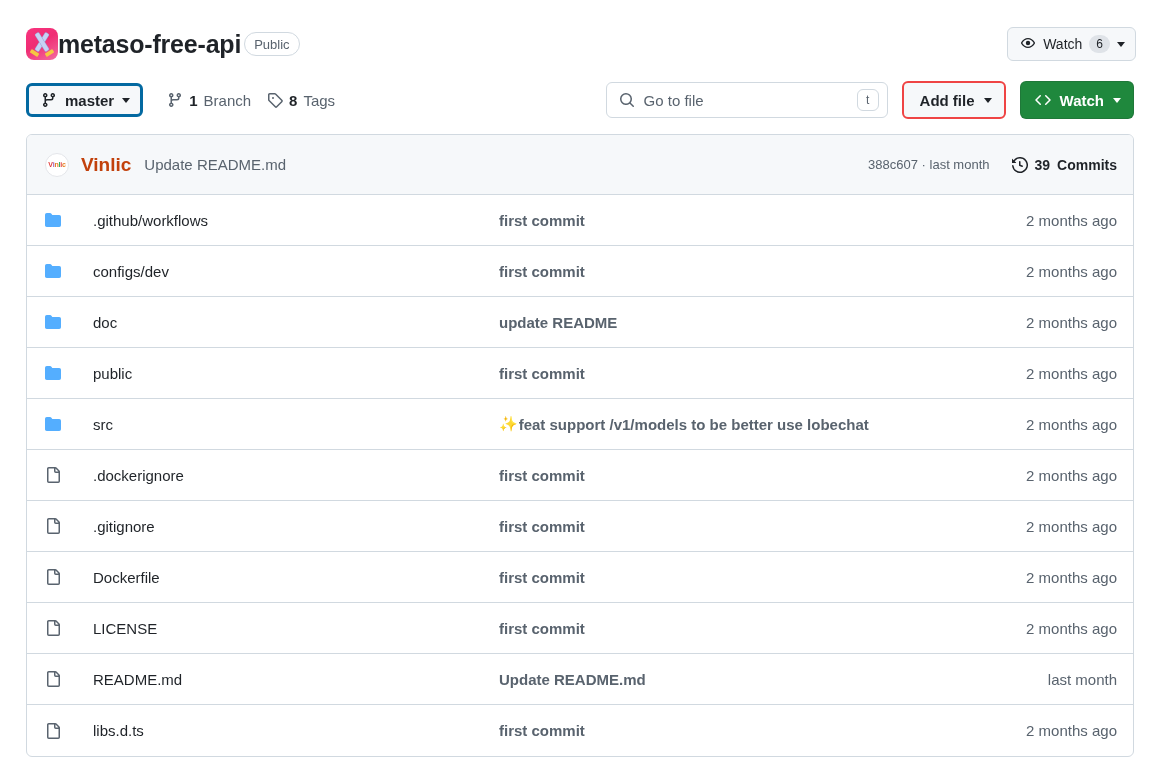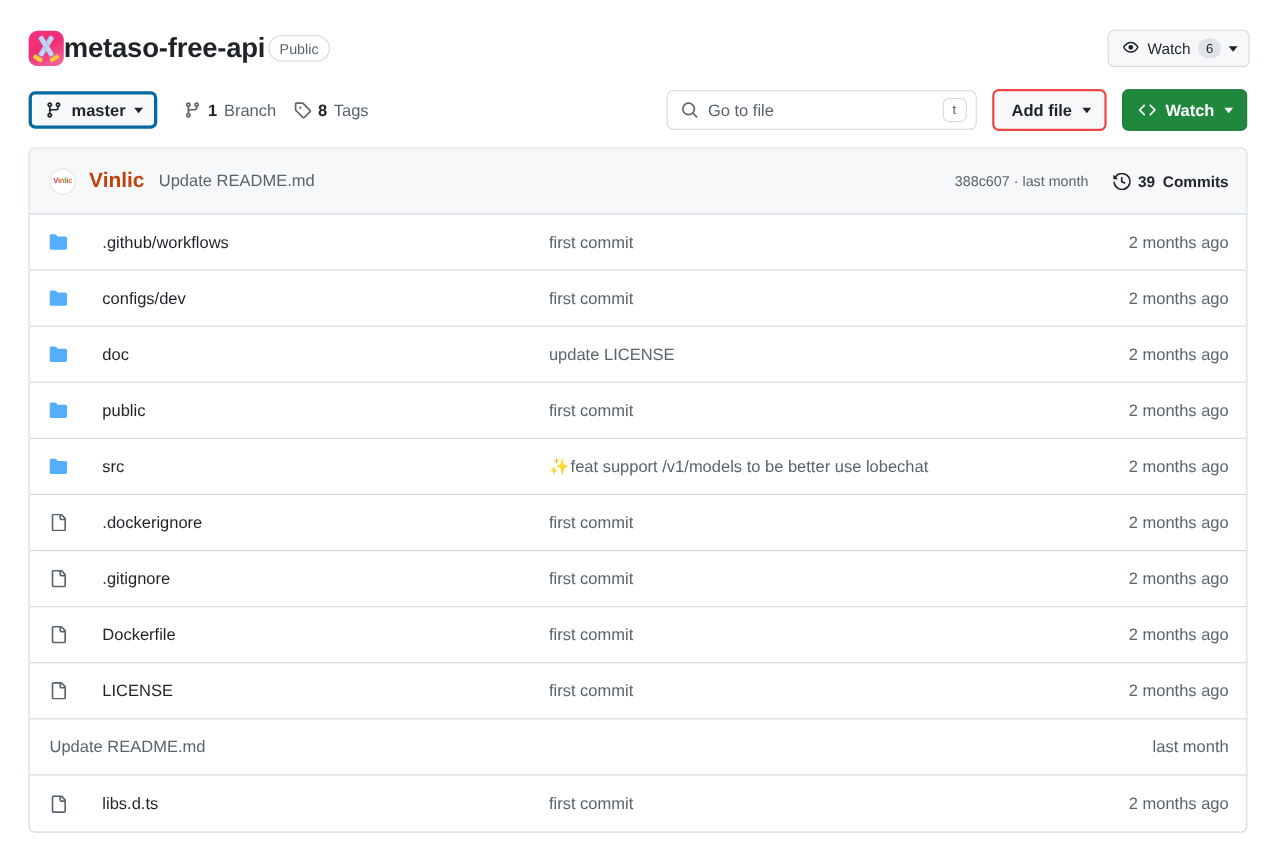--- a/index.html
+++ b/index.html
@@ -302,20 +302,21 @@
   .row-msg {
     flex: 1;
     font-size: 15px;
     color: #59636e;
     cursor: pointer;
     white-space: nowrap;
     overflow: hidden;
     text-overflow: ellipsis;
     display: flex;
     align-items: center;
+    font-weight: bold;
   }
   .row-msg .emoji { font-size: 15px; margin-right: 1px; }
   .row-time {
     width: 146px;
     flex: none;
     text-align: right;
     font-size: 15px;
     color: #59636e;
   }
   .icon { display: block; }
@@ -451,21 +452,21 @@
       <div class="row">
         <div class="row-name">
           <span class="row-icon">
             <svg class="icon" width="16" height="16" viewBox="0 0 16 16">
               <path fill="#54aeff" d="M1.75 1A1.75 1.75 0 0 0 0 2.75v10.5C0 14.216.784 15 1.75 15h12.5A1.75 1.75 0 0 0 16 13.25v-8.5A1.75 1.75 0 0 0 14.25 3H7.5a.25.25 0 0 1-.2-.1l-.9-1.2C6.07 1.26 5.55 1 5 1H1.75Z"></path>
             </svg>
           </span>
           <span class="row-label">doc</span>
         </div>
         <div class="row-msg">
-          <span>update LICENSE</span>
+          <span>update README</span>
         </div>
         <div class="row-time">2 months ago</div>
       </div>
       <div class="row">
         <div class="row-name">
           <span class="row-icon">
             <svg class="icon" width="16" height="16" viewBox="0 0 16 16">
               <path fill="#54aeff" d="M1.75 1A1.75 1.75 0 0 0 0 2.75v10.5C0 14.216.784 15 1.75 15h12.5A1.75 1.75 0 0 0 16 13.25v-8.5A1.75 1.75 0 0 0 14.25 3H7.5a.25.25 0 0 1-.2-.1l-.9-1.2C6.07 1.26 5.55 1 5 1H1.75Z"></path>
             </svg>
           </span>
@@ -541,20 +542,28 @@
             </svg>
           </span>
           <span class="row-label">LICENSE</span>
         </div>
         <div class="row-msg">
           <span>first commit</span>
         </div>
         <div class="row-time">2 months ago</div>
       </div>
       <div class="row">
+        <div class="row-name">
+          <span class="row-icon">
+            <svg class="icon" width="16" height="16" viewBox="0 0 16 16">
+              <path fill="#59636e" d="M2 1.75C2 .784 2.784 0 3.75 0h6.586c.464 0 .909.184 1.237.513l2.914 2.914c.329.328.513.773.513 1.237v9.586A1.75 1.75 0 0 1 13.25 16h-9.5A1.75 1.75 0 0 1 2 14.25Zm1.75-.25a.25.25 0 0 0-.25.25v12.5c0 .138.112.25.25.25h9.5a.25.25 0 0 0 .25-.25V6h-2.75A1.75 1.75 0 0 1 9 4.25V1.5Zm6.75.062V4.25c0 .138.112.25.25.25h2.688l-.011-.013-2.914-2.914-.013-.011Z"></path>
+            </svg>
+          </span>
+          <span class="row-label">README.md</span>
+        </div>
         <div class="row-msg">
           <span>Update README.md</span>
         </div>
         <div class="row-time">last month</div>
       </div>
       <div class="row">
         <div class="row-name">
           <span class="row-icon">
             <svg class="icon" width="16" height="16" viewBox="0 0 16 16">
               <path fill="#59636e" d="M2 1.75C2 .784 2.784 0 3.75 0h6.586c.464 0 .909.184 1.237.513l2.914 2.914c.329.328.513.773.513 1.237v9.586A1.75 1.75 0 0 1 13.25 16h-9.5A1.75 1.75 0 0 1 2 14.25Zm1.75-.25a.25.25 0 0 0-.25.25v12.5c0 .138.112.25.25.25h9.5a.25.25 0 0 0 .25-.25V6h-2.75A1.75 1.75 0 0 1 9 4.25V1.5Zm6.75.062V4.25c0 .138.112.25.25.25h2.688l-.011-.013-2.914-2.914-.013-.011Z"></path>

